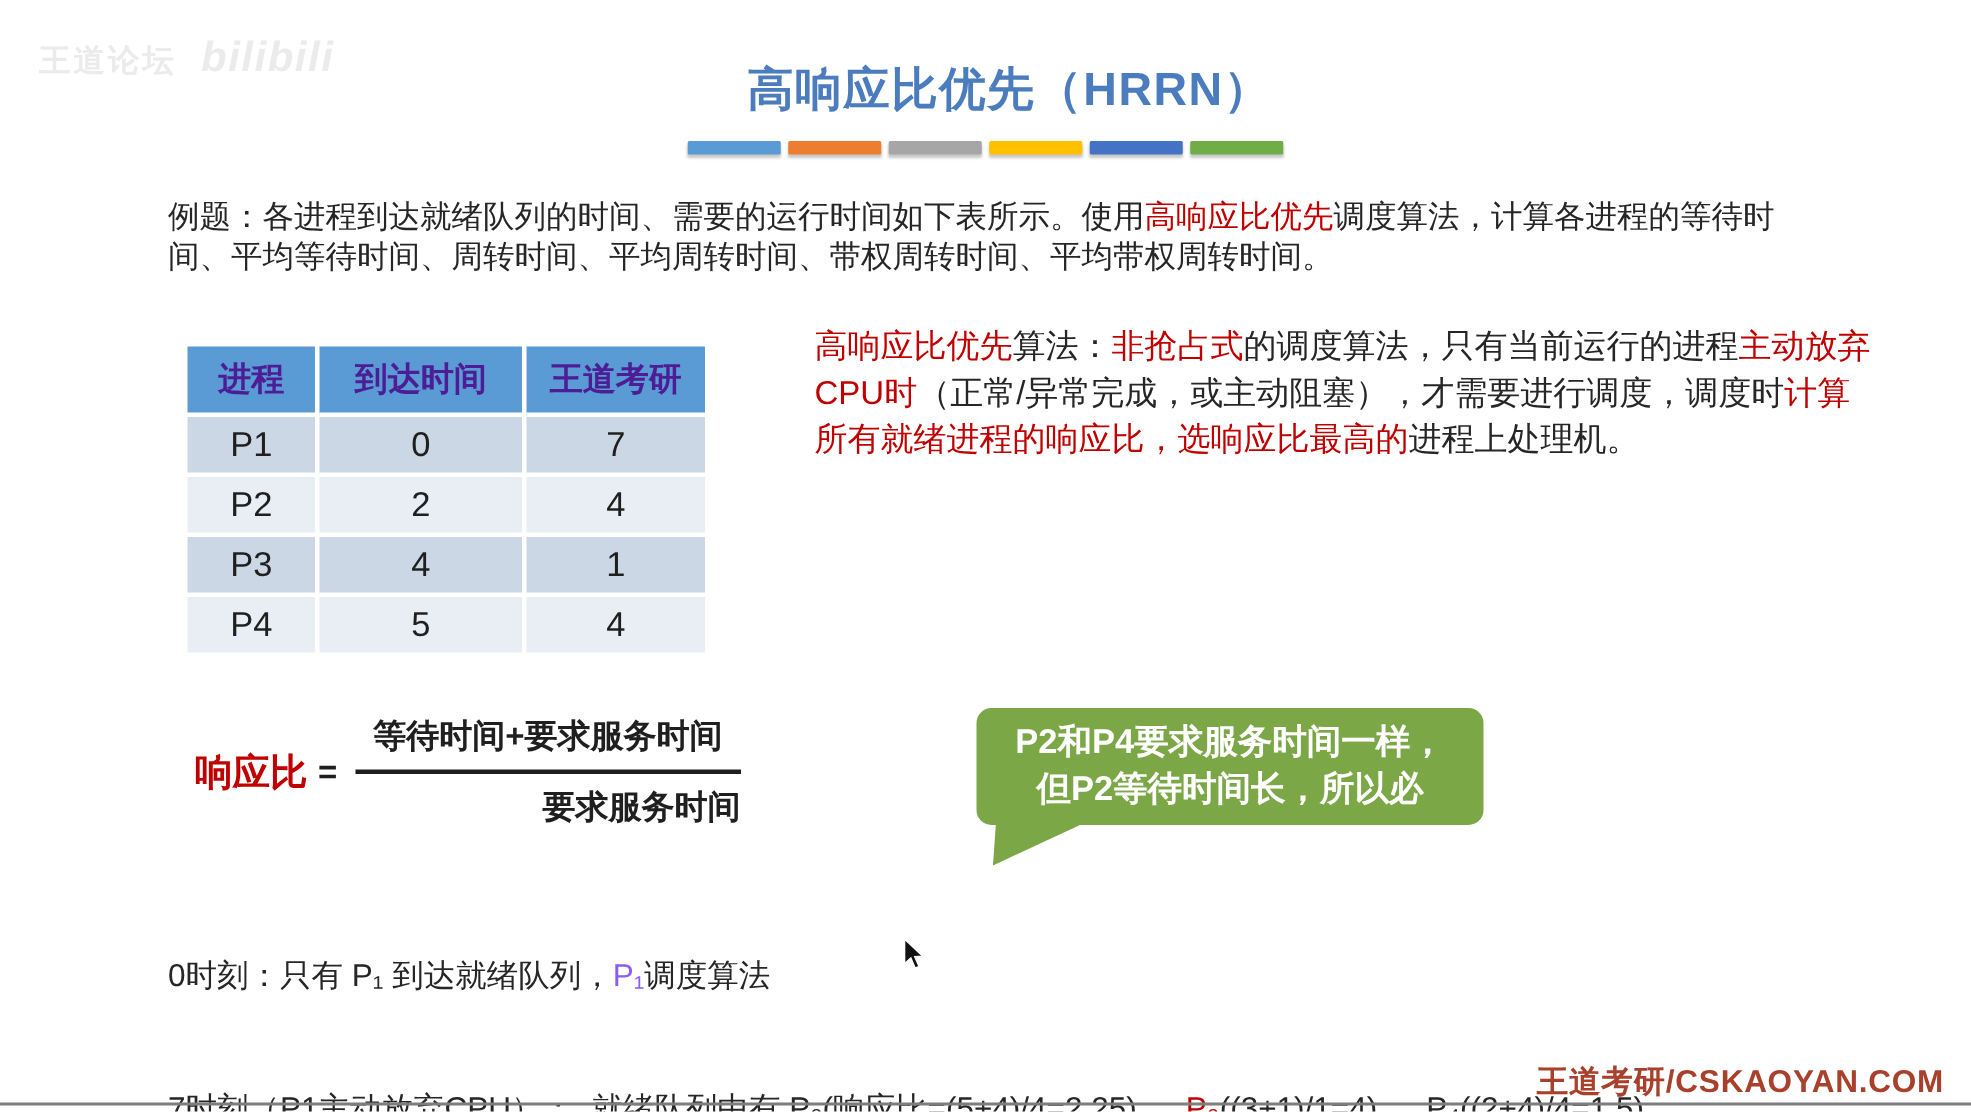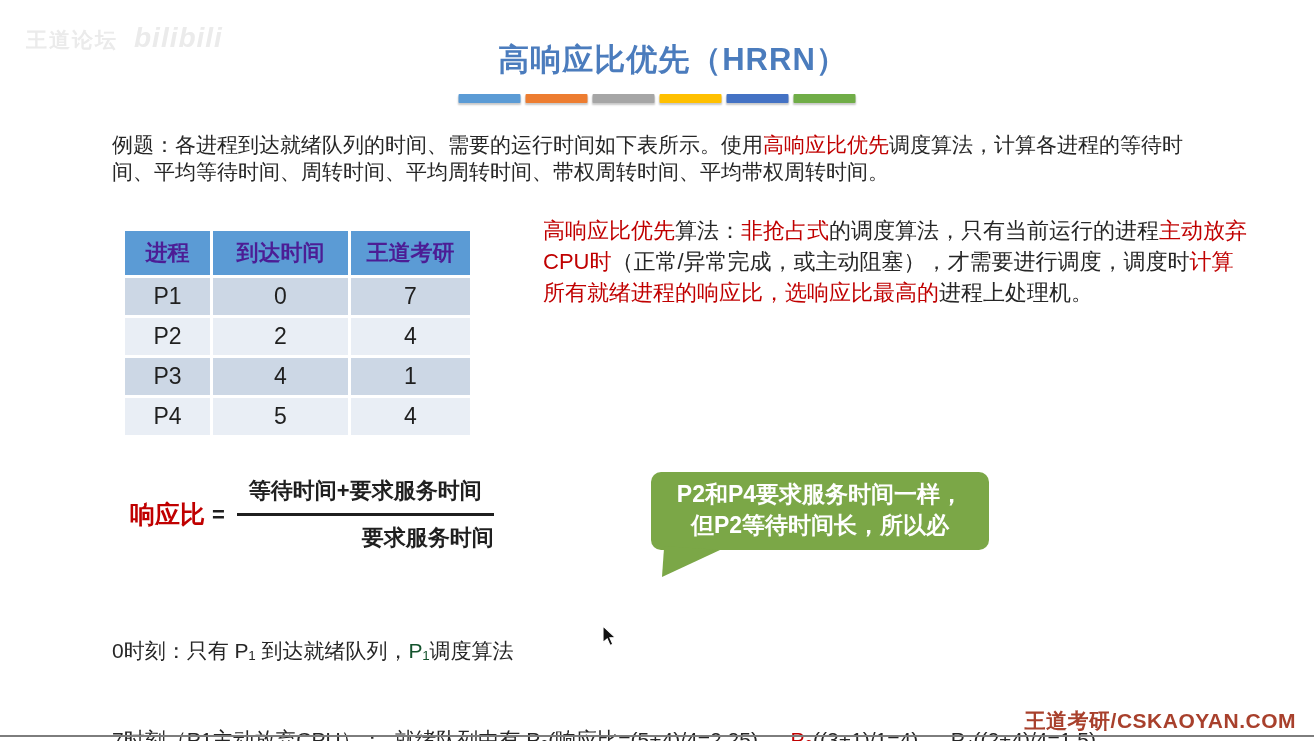--- a/index.html
+++ b/index.html
@@ -127,21 +127,21 @@
     </span>
   </div>
 
   <div class="bubble">
     <div>P2和P4要求服务时间一样，</div>
     <div>但P2等待时间长，所以必</div>
     <div class="bubble-tail"></div>
   </div>
 
   <div class="timeline">
-    <div><span style="color: rgb(38, 38, 38);">0时刻：只有 P₁ 到达就绪队列，</span><span style="color: #14532d;">P₁</span><span style="color: rgb(38, 38, 38);">调度算法</span></div>
+    <div><span style="color: rgb(38, 38, 38);">0时刻：只有 P₁ 到达就绪队列，</span><span style="color: #8b5cf6;">P₁</span><span style="color: rgb(38, 38, 38);">调度算法</span></div>
     <div><span style="color: rgb(38, 38, 38);">7时刻（P1主动放弃CPU）：  就绪队列中有 P₂(响应比=(5+4)/4=2.25)、  </span><span style="color: rgb(192, 0, 0);">P₃</span><span style="color: rgb(38, 38, 38);">((3+1)/1=4)、  P₄((2+4)/4=1.5)，</span></div>
     
     
   </div>
 
   <svg class="cursor" viewBox="0 0 16 22">
     <path d="M1,1 L1,17.5 L5.2,13.8 L8.1,20.5 L10.8,19.3 L7.9,12.8 L13.4,12.6 Z" fill="#111111" stroke="#ffffff" stroke-width="1.1"></path>
   </svg>
 
   <div class="footer">王道考研/CSKAOYAN.COM</div>

